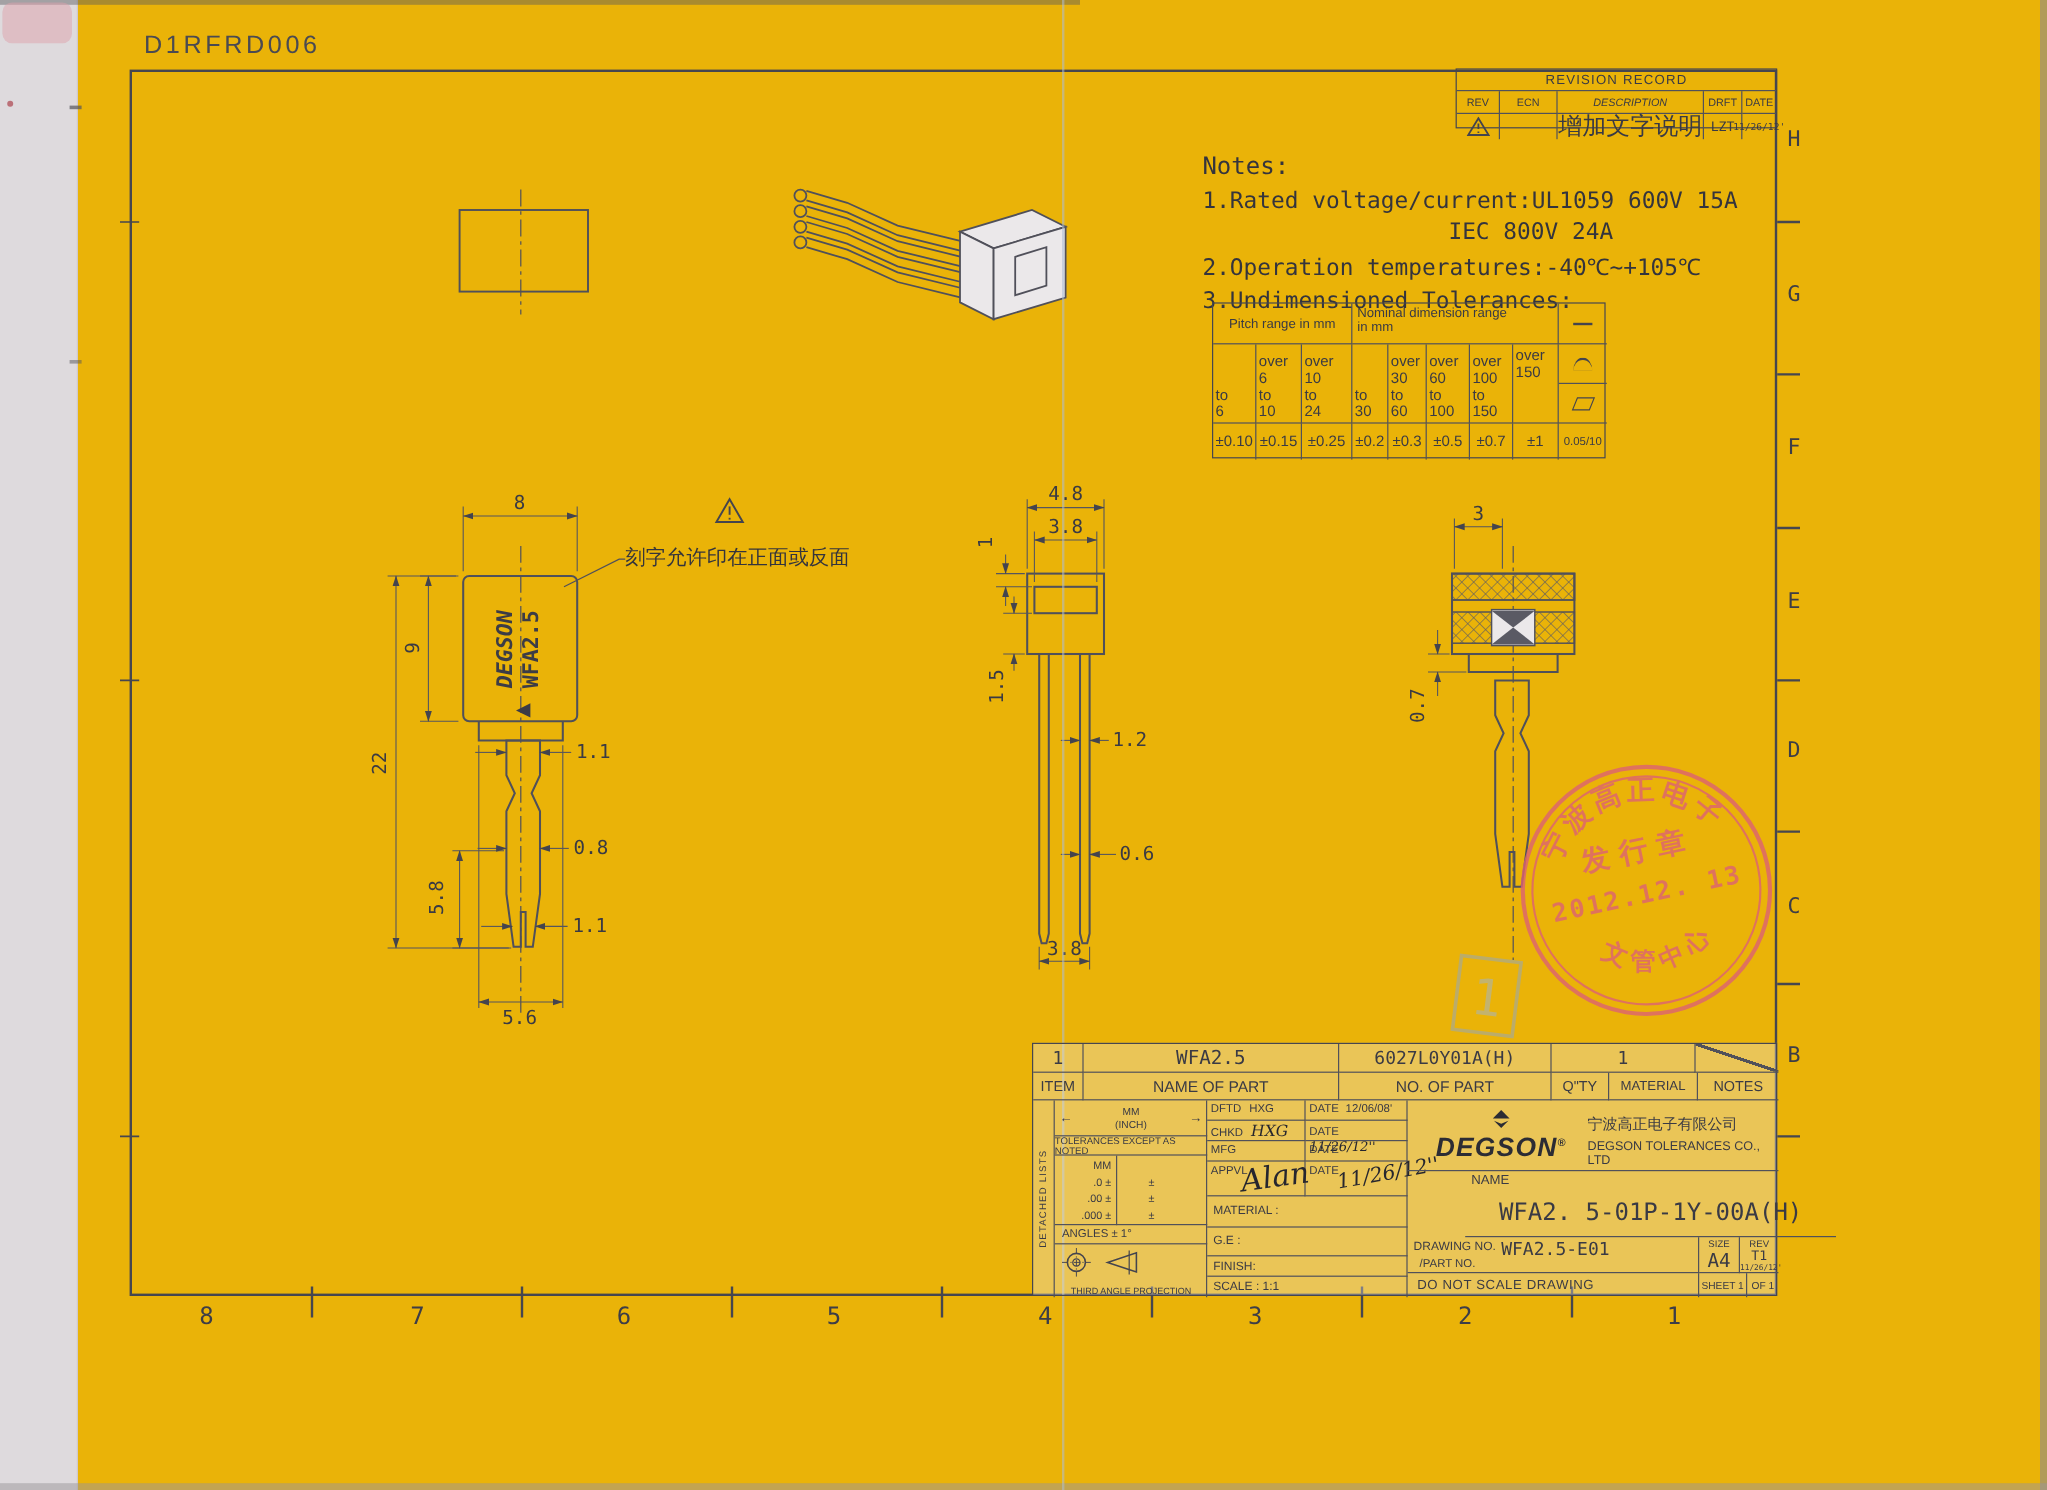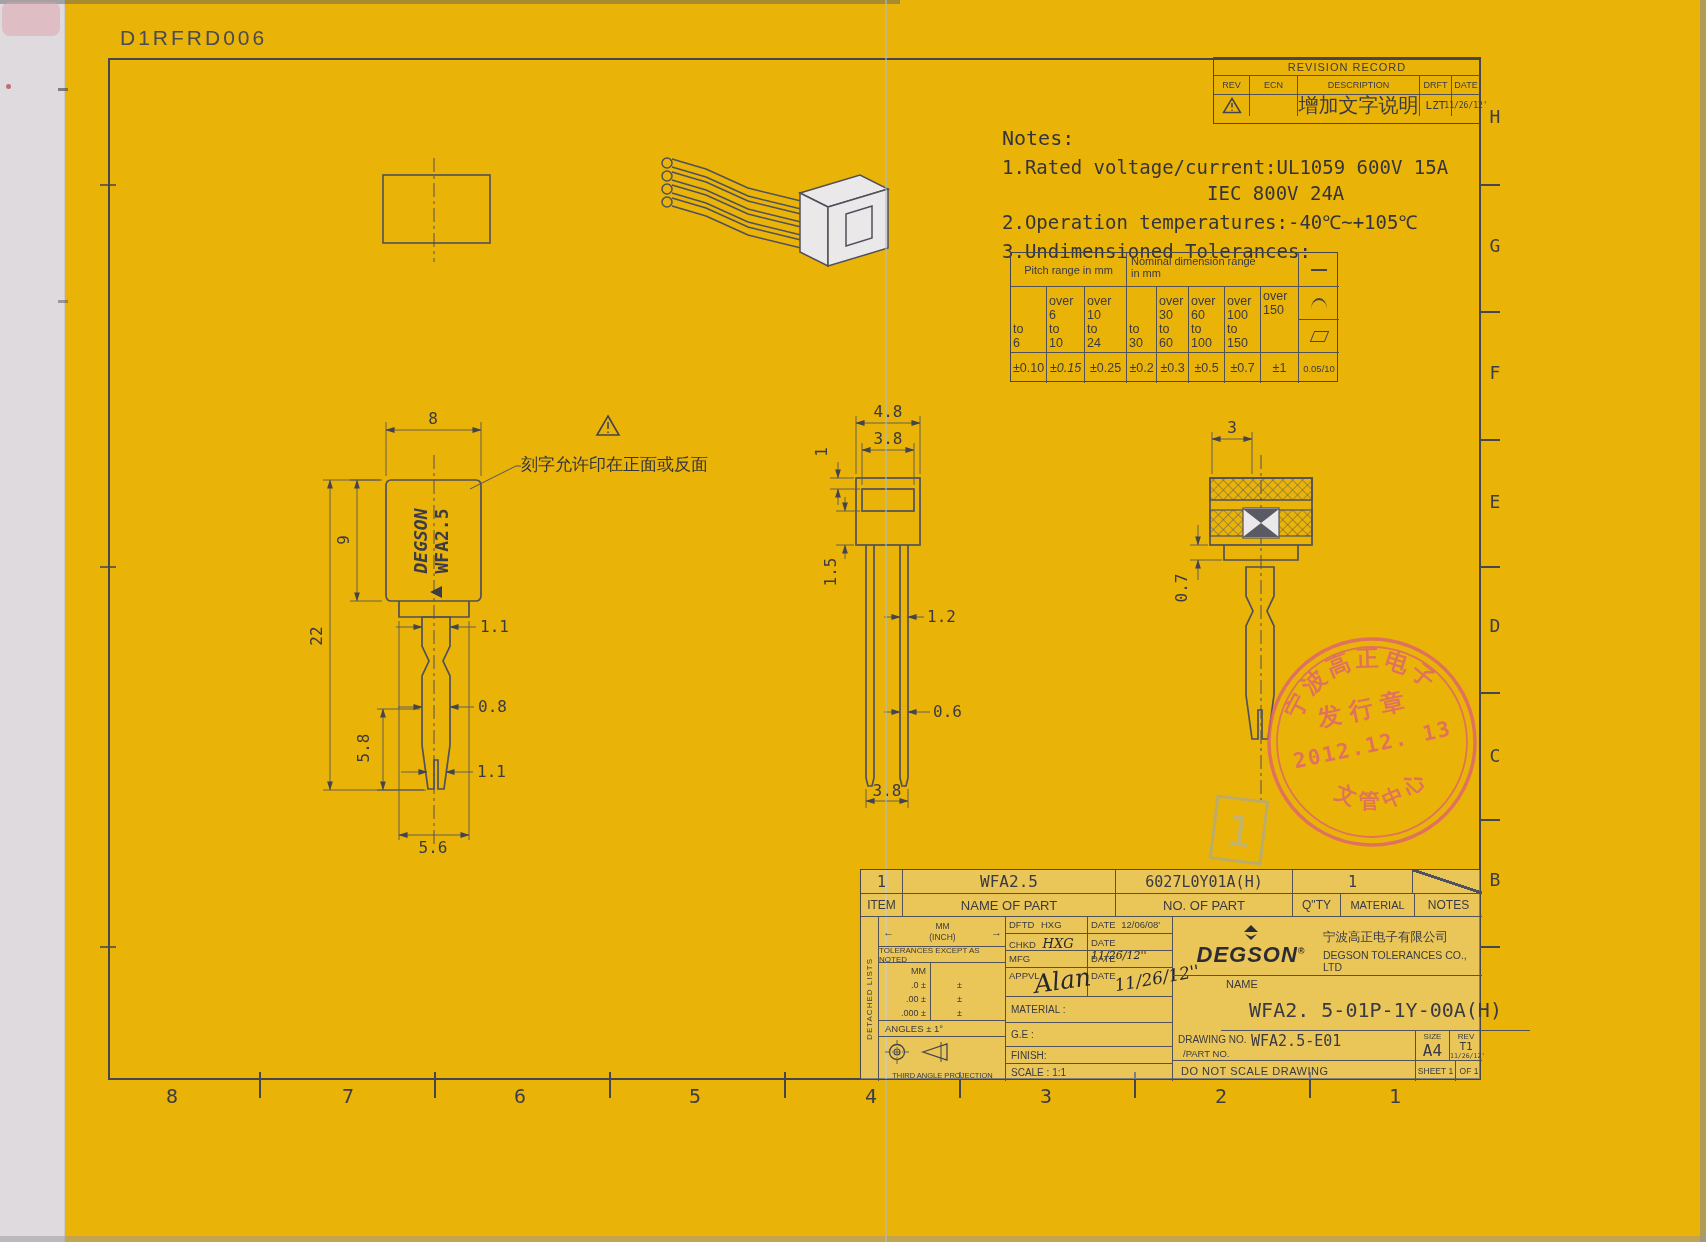--- a/index.html
+++ b/index.html
@@ -234,25 +234,25 @@
         <textPath href="#stpTop" startOffset="50%" text-anchor="middle">宁波高正电子</textPath>
       </text>
       <text x="1372" y="716" text-anchor="middle" font-size="24" font-weight="bold" fill="#dd6373" letter-spacing="8" class="cjk">发行章</text>
       <text x="1372" y="752" text-anchor="middle" font-size="21" font-weight="bold" fill="#dd6373" letter-spacing="2">2012.12. 13</text>
       <text font-size="21" font-weight="bold" fill="#dd6373" letter-spacing="6" class="cjk">
         <textPath href="#stpBot" startOffset="50%" text-anchor="middle">文管中心</textPath>
       </text>
     </g>
   </svg>
 
-  <div class="abs bd" style="left:1213px;top:57px;width:268px;height:67px;">
+  <div class="abs bd" style="left:1213px;top:57px;width:268px;height:50px;">
     <div class="cell bb ctr" style="left:0;top:0;width:100%;height:18px;font-size:11px;letter-spacing:1px;">REVISION RECORD</div>
     <div class="cell br bb ctr lbl9" style="left:0;top:18px;width:36px;height:19px;">REV</div>
     <div class="cell br bb ctr lbl9" style="left:36px;top:18px;width:48px;height:19px;">ECN</div>
-    <div class="cell br bb ctr lbl9" style="left:84px;top:18px;width:122px;height:19px;">DESCRIPTION</div>
+    <div class="cell br bb ctr lbl9" style="left:84px;top:18px;width:122px;height:19px;font-style:italic;">DESCRIPTION</div>
     <div class="cell br bb ctr lbl9" style="left:206px;top:18px;width:32px;height:19px;">DRFT</div>
     <div class="cell bb ctr lbl9" style="left:238px;top:18px;width:28px;height:19px;">DATE</div>
     <div class="cell br ctr" style="left:0;top:37px;width:36px;height:21px;">
       <svg width="20" height="17" viewBox="0 0 20 17">
         <path d="M10,1.5 L18.5,15.5 H1.5 Z" fill="none" stroke="#44444e" stroke-width="1.5"></path>
         <path d="M10,6 V10.5 M10,12.5 V13.8" stroke="#44444e" stroke-width="1.5"></path>
       </svg>
     </div>
     <div class="cell br" style="left:36px;top:37px;width:48px;height:21px;"></div>
     <div class="cell br ctr cjk" style="left:84px;top:37px;width:122px;height:21px;font-size:20px;">增加文字说明</div>
@@ -304,21 +304,21 @@
     <div class="cell br bb tolcell pre" style="left:250px;top:34px;width:38px;height:66px;align-items:flex-start;">over
 150</div>
     <div class="cell bb ctr" style="left:288px;top:34px;width:40px;height:33px;border-bottom:1px solid #51515a;">
       <div style="width:16px;height:9px;border-top:2px solid #44444e;border-radius:50% 50% 0 0/100% 100% 0 0;"></div>
     </div>
     <div class="cell bb ctr" style="left:288px;top:67px;width:40px;height:33px;">
       <div style="width:13px;height:9px;border:1.6px solid #44444e;transform:skewX(-22deg);"></div>
     </div>
 
     <div class="cell br tolval" style="left:0;top:100px;width:36px;height:30px;">±0.10</div>
-    <div class="cell br tolval" style="left:36px;top:100px;width:38px;height:30px;font-style:italic;">±0.15</div>
+    <div class="cell br tolval" style="left:36px;top:100px;width:38px;height:30px;">±0.15</div>
     <div class="cell br tolval" style="left:74px;top:100px;width:42px;height:30px;">±0.25</div>
     <div class="cell br tolval" style="left:116px;top:100px;width:30px;height:30px;">±0.2</div>
     <div class="cell br tolval" style="left:146px;top:100px;width:32px;height:30px;">±0.3</div>
     <div class="cell br tolval" style="left:178px;top:100px;width:36px;height:30px;">±0.5</div>
     <div class="cell br tolval" style="left:214px;top:100px;width:36px;height:30px;">±0.7</div>
     <div class="cell br tolval" style="left:250px;top:100px;width:38px;height:30px;">±1</div>
     <div class="cell tolval" style="left:288px;top:100px;width:40px;height:30px;font-size:9.5px;">0.05/10</div>
   </div>
 
   <div class="abs bd" style="left:860px;top:869px;width:621px;height:211px;background:rgba(235,232,234,.35);">

